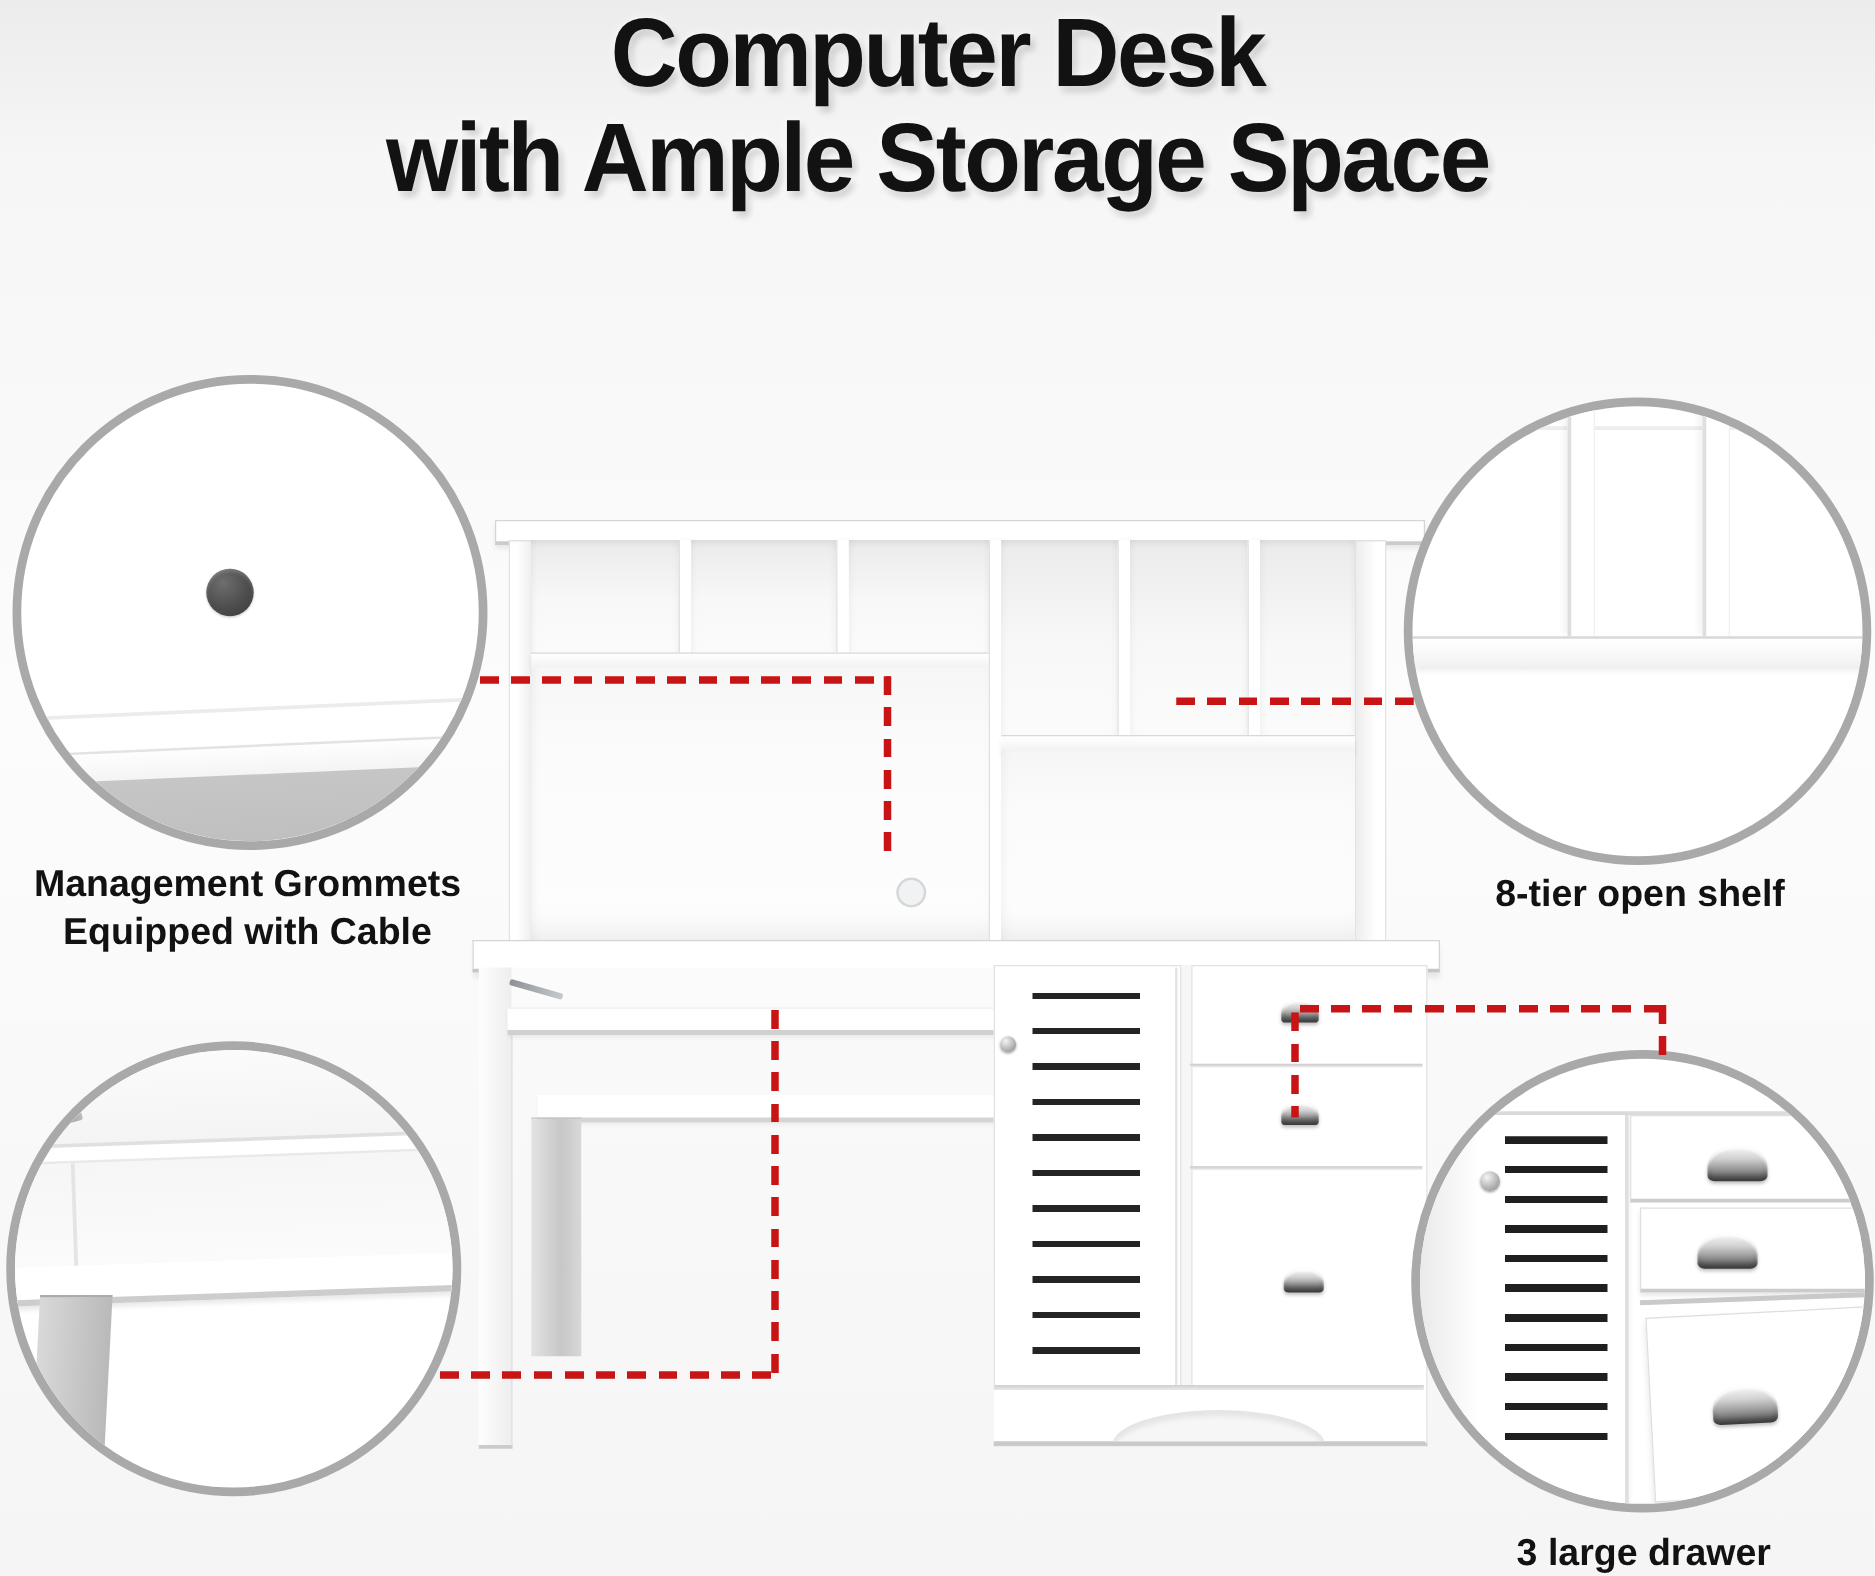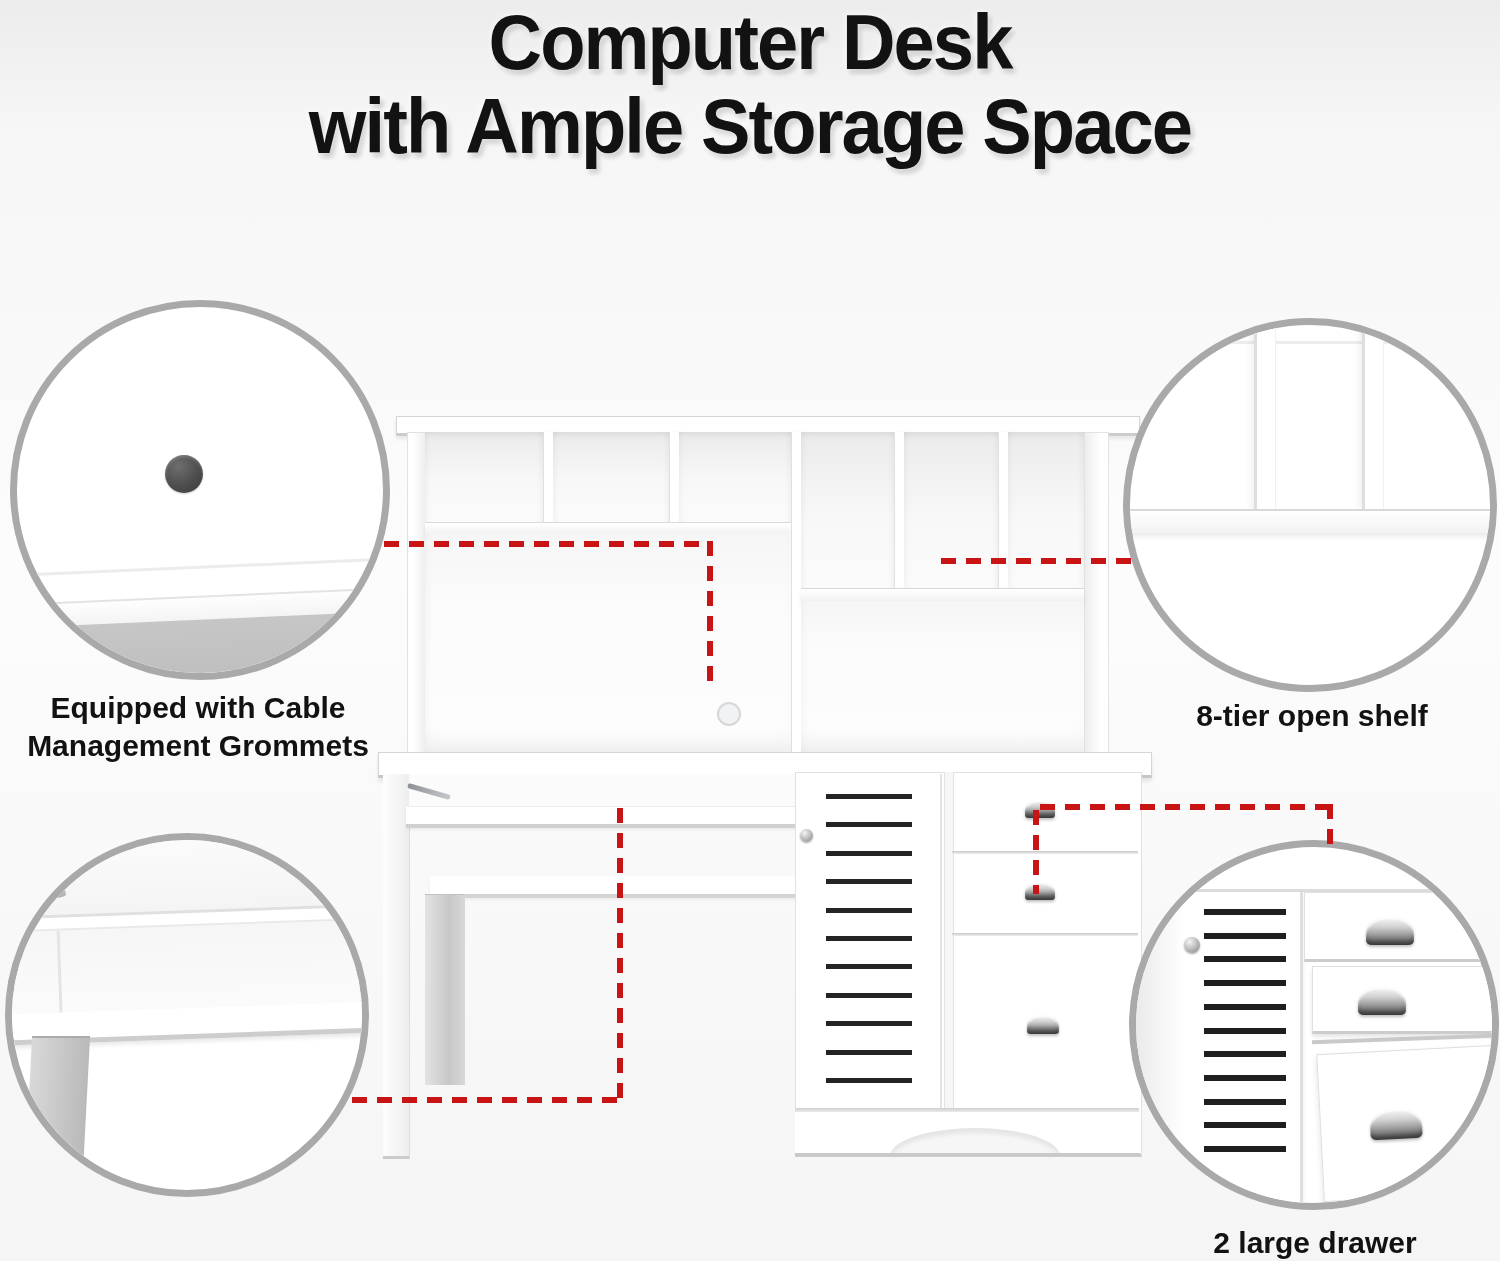--- a/index.html
+++ b/index.html
@@ -153,19 +153,19 @@
   <div class="abs dash-h" style="left:384px;top:541px;width:328px;"></div>
   <div class="abs dash-v" style="left:707px;top:541px;height:150px;"></div>
   <div class="abs dash-h" style="left:941px;top:558px;width:190px;"></div>
   <div class="abs dash-v" style="left:617px;top:808px;height:294px;"></div>
   <div class="abs dash-h" style="left:352px;top:1097px;width:271px;"></div>
   <div class="abs dash-v" style="left:1033px;top:810px;height:84px;"></div>
   <div class="abs dash-h" style="left:1040px;top:804px;width:293px;"></div>
   <div class="abs dash-v" style="left:1327px;top:804px;height:40px;"></div>
 
   <div class="label" style="left:10px;top:689px;width:376px;">
+    <div>Management Grommets</div>
     <div>Equipped with Cable</div>
-    <div>Management Grommets</div>
   </div>
   <div class="label" style="left:1150px;top:697px;width:324px;">8-tier open shelf</div>
-  <div class="label" style="left:1155px;top:1224px;width:320px;">2 large drawer</div>
+  <div class="label" style="left:1155px;top:1224px;width:320px;">3 large drawer</div>
 
 </div>
 
 </body></html>

